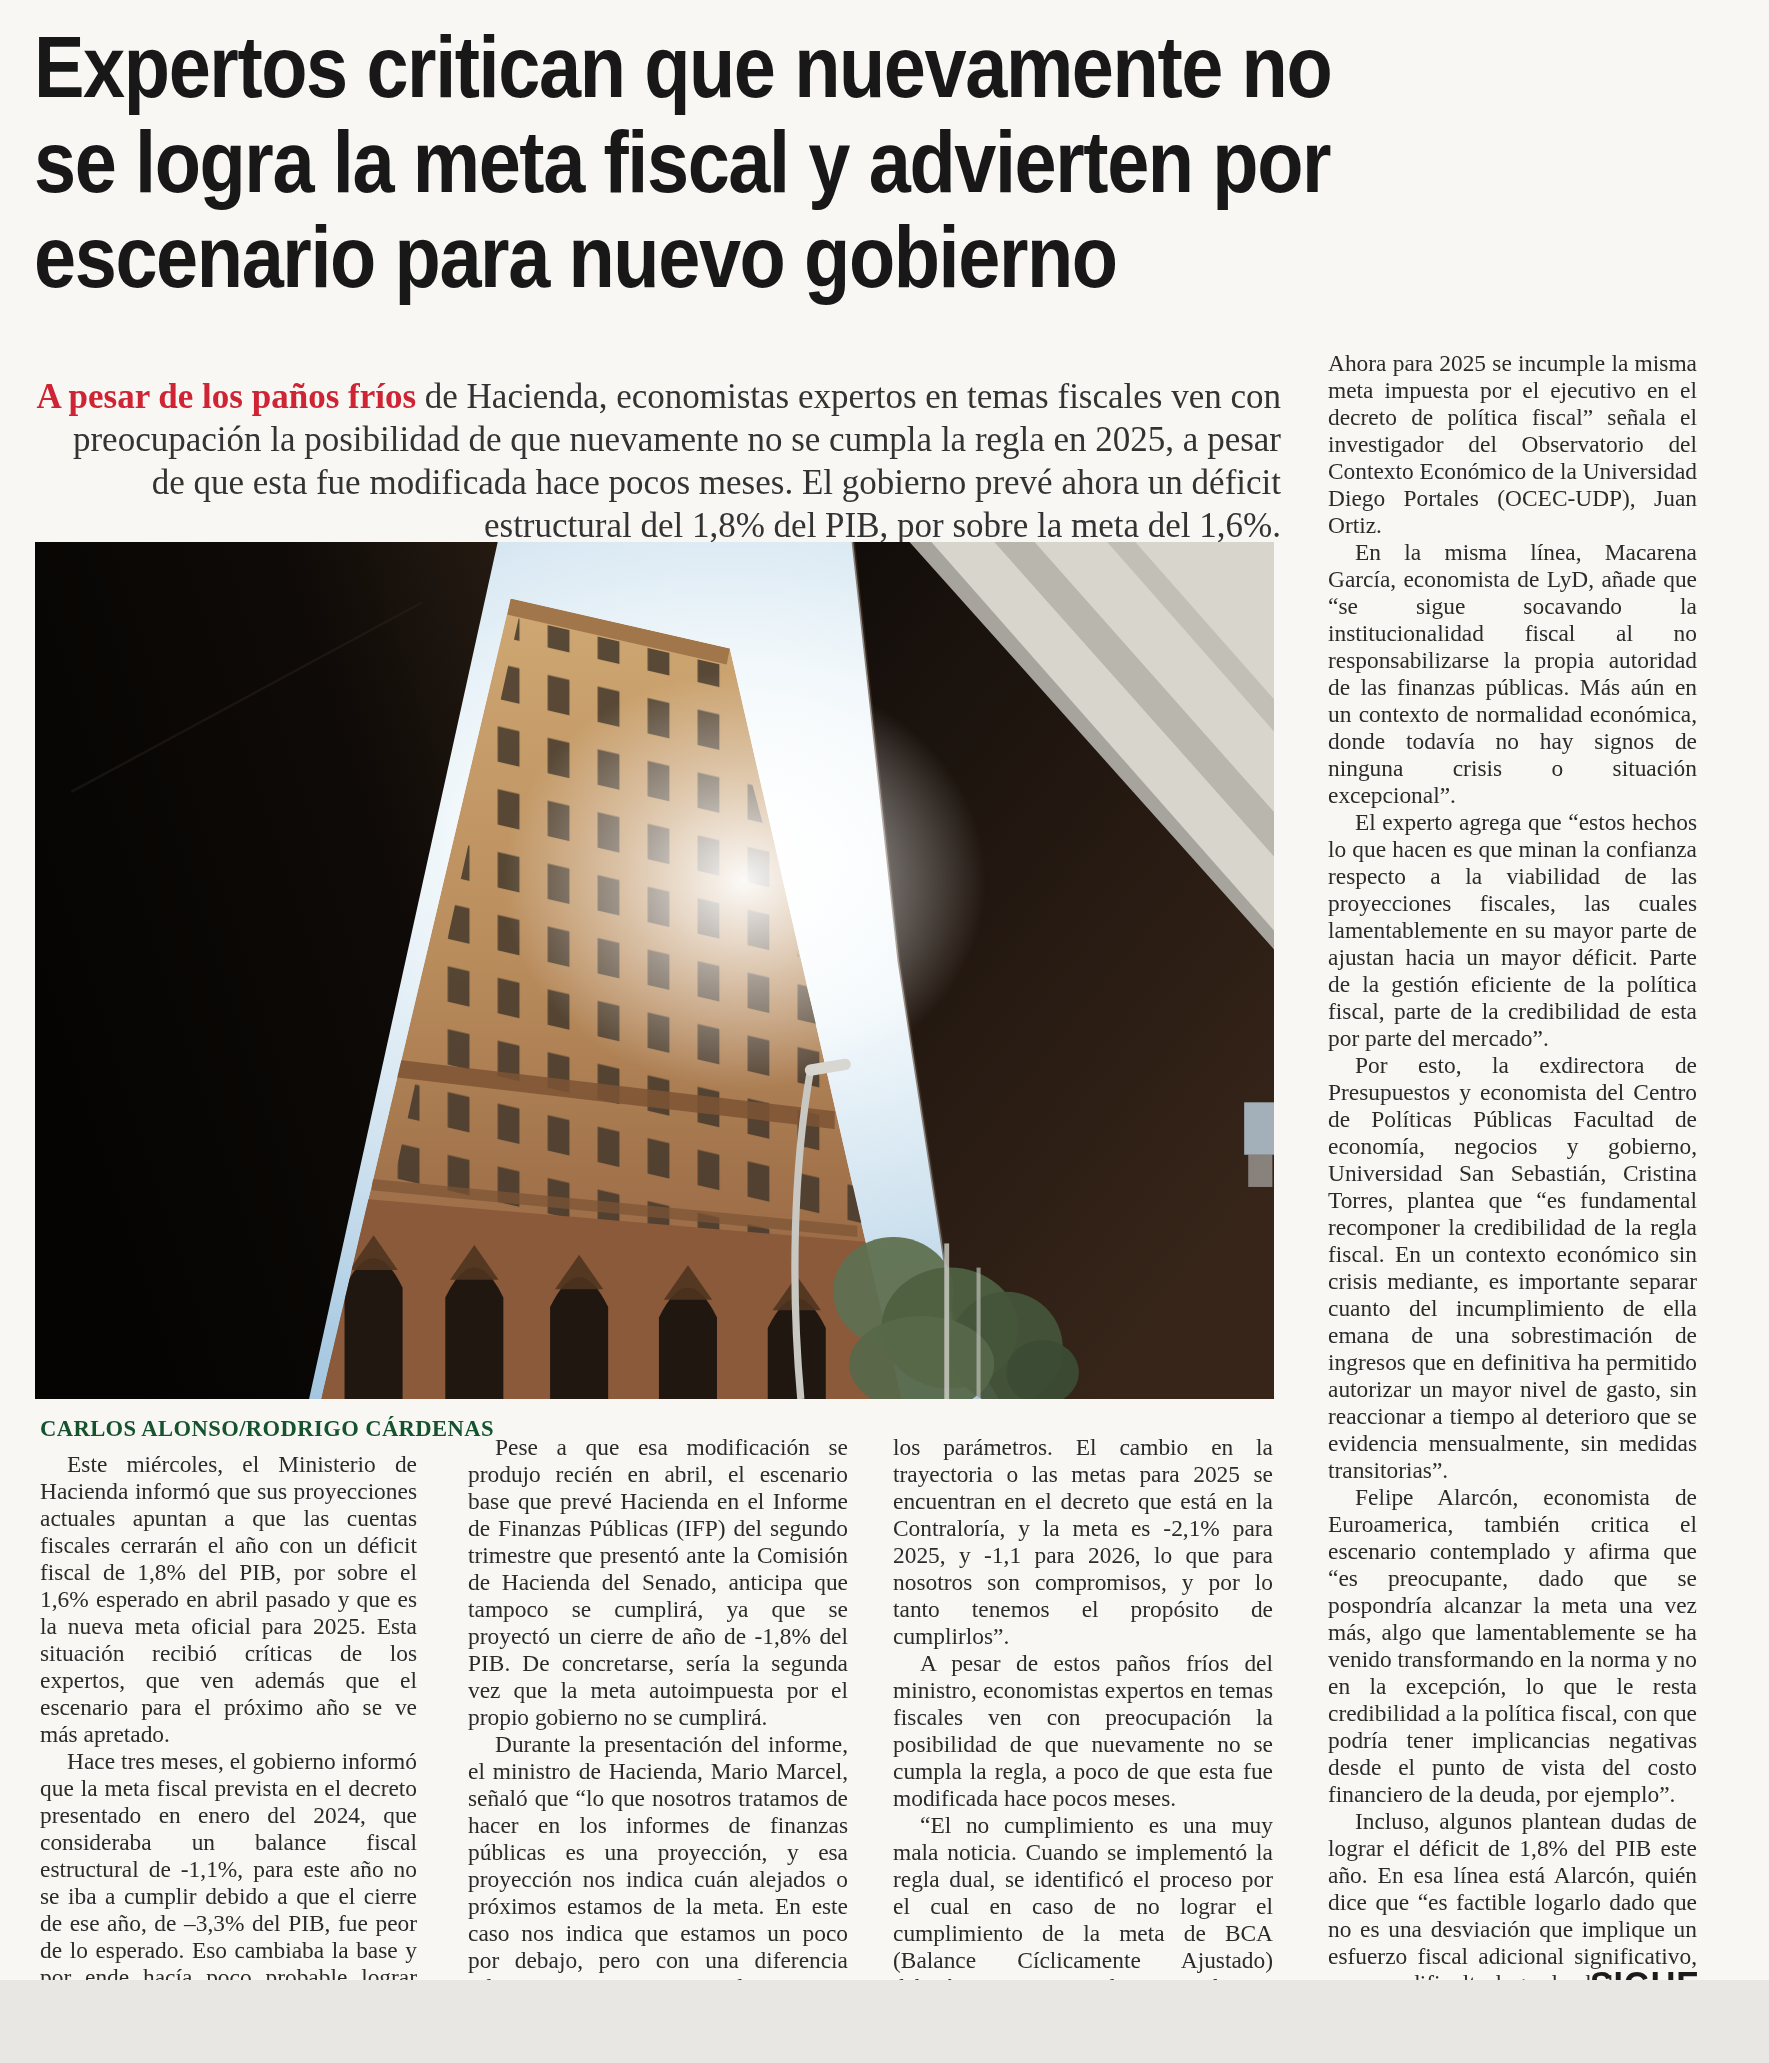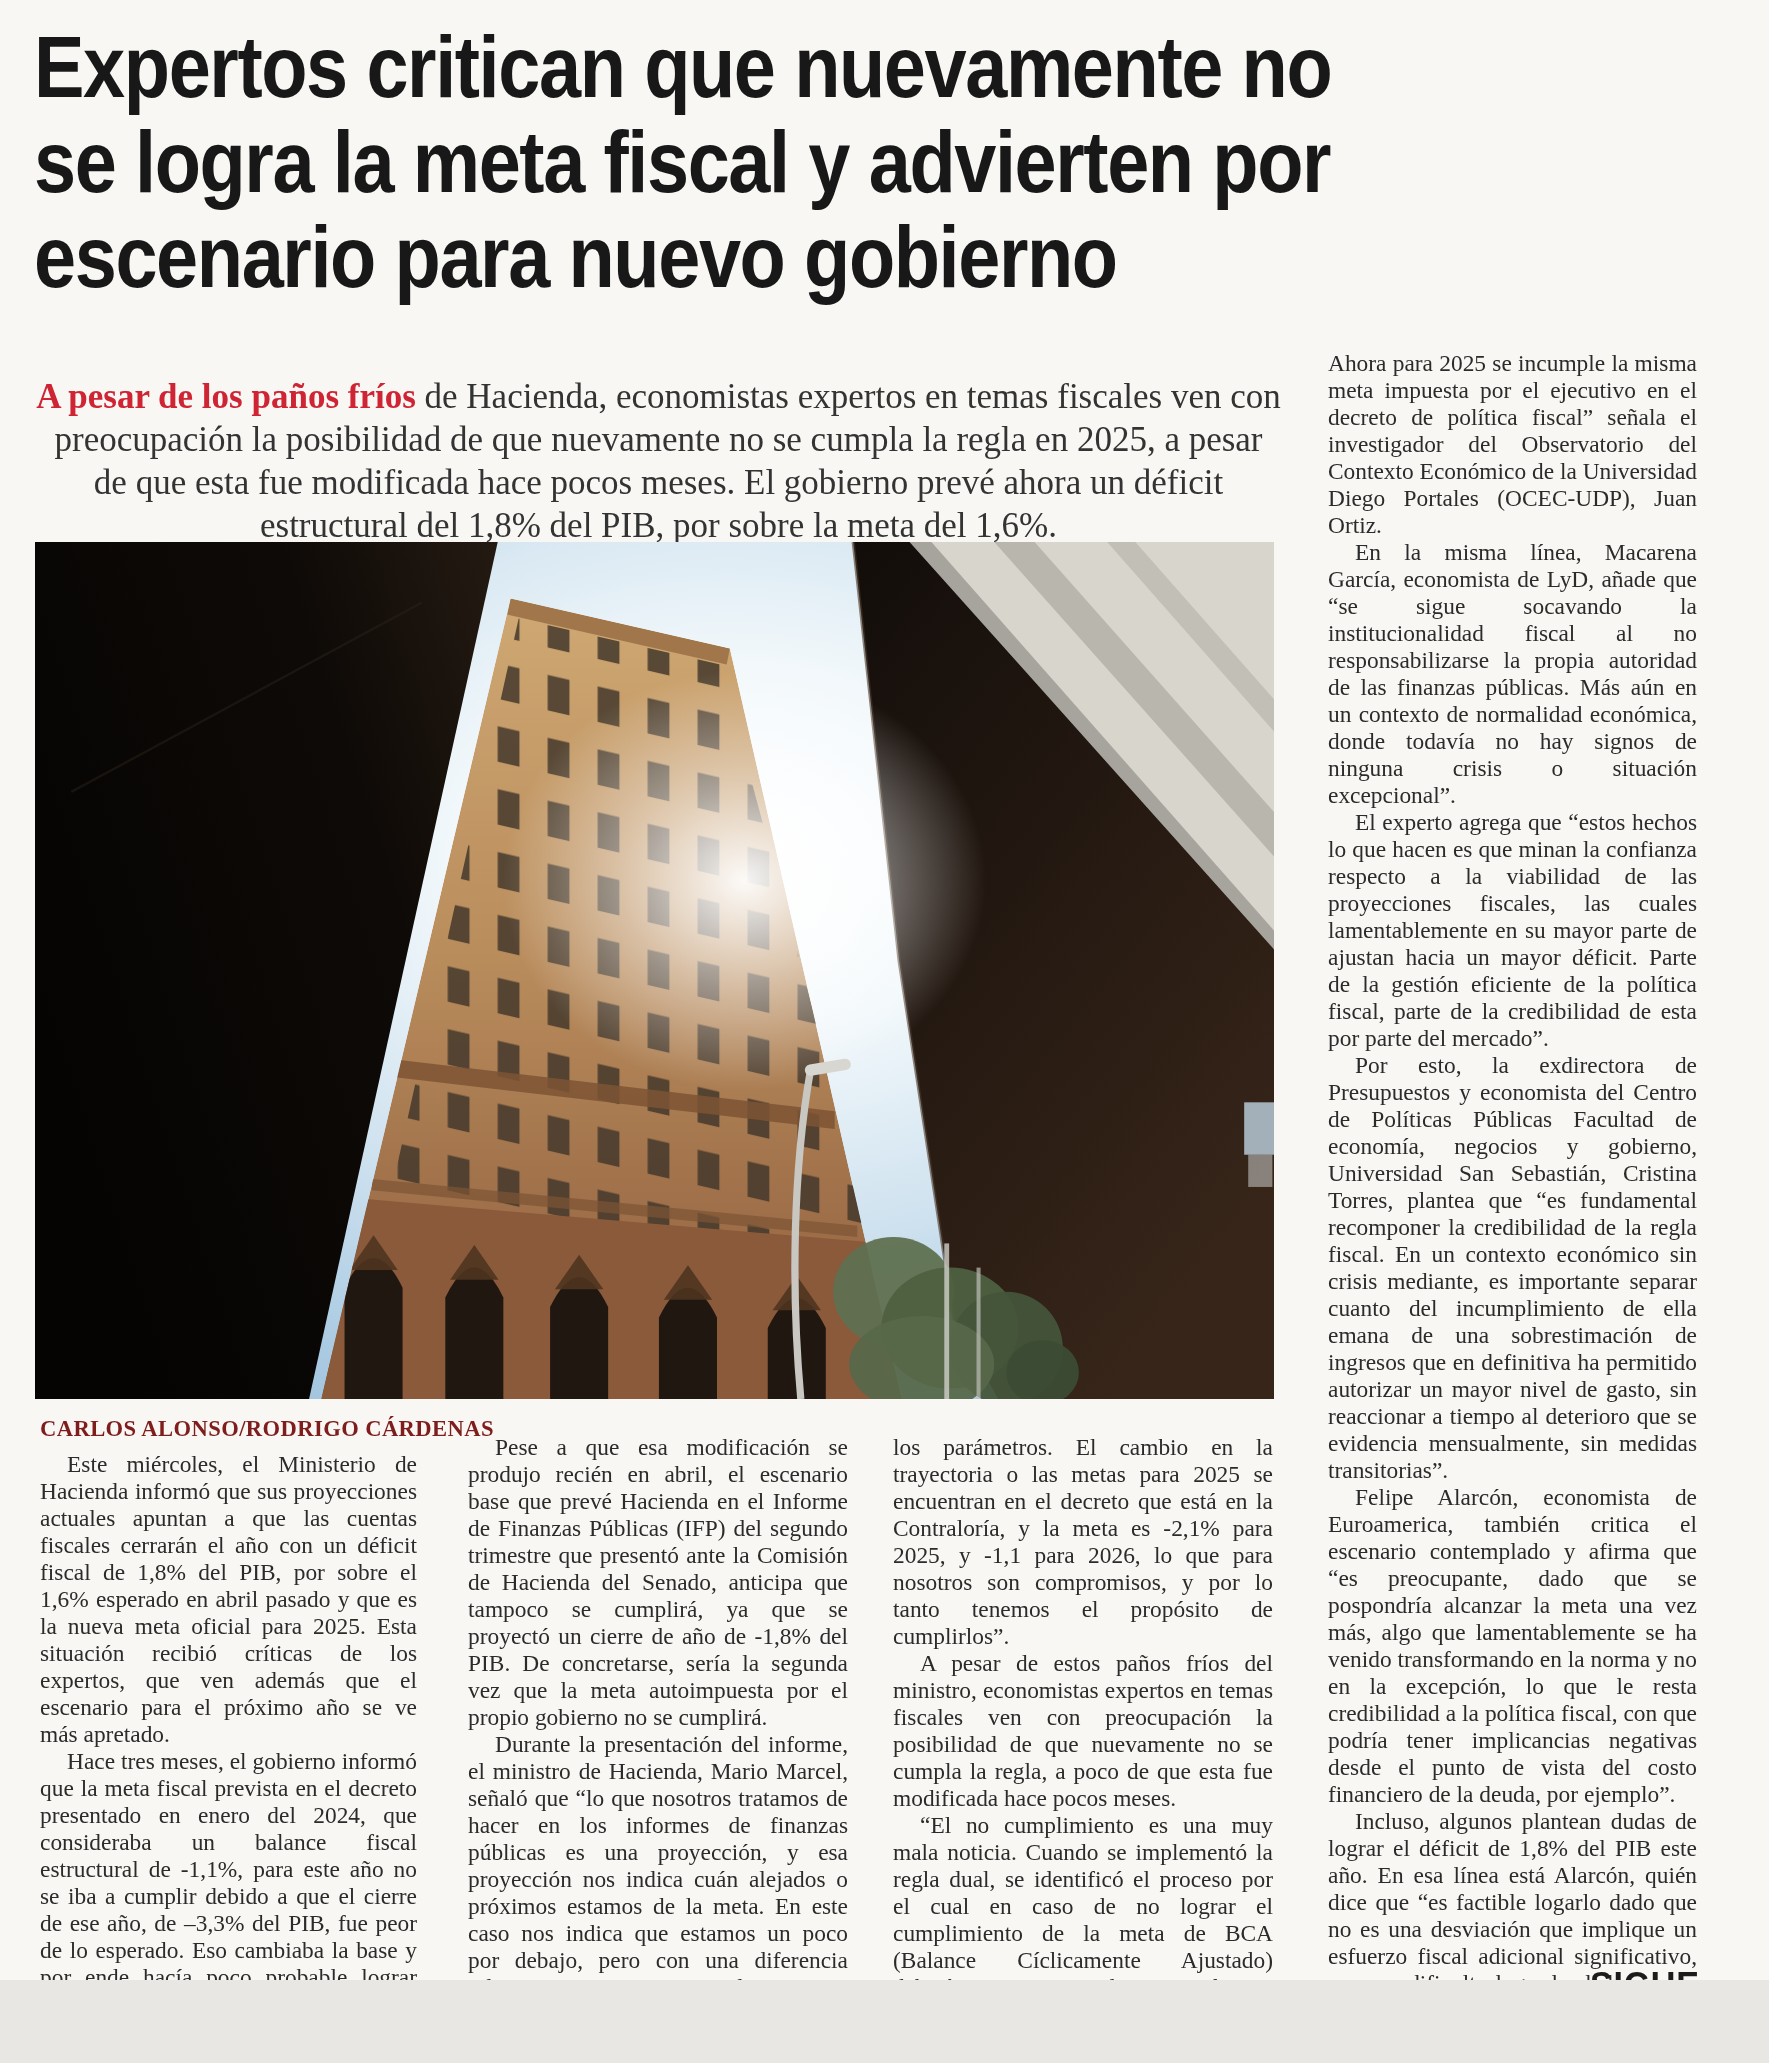--- a/index.html
+++ b/index.html
@@ -12,33 +12,33 @@
   .headline {
     position:absolute; left:34px; top:19.3px; width:1935px;
     font-family:"Liberation Sans", sans-serif; font-weight:bold;
     font-size:87px; line-height:95px; color:#181818;
     letter-spacing:-1.6px; transform:scaleX(0.87); transform-origin:0 0;
     white-space:nowrap;
   }
   
   .lead {
     position:absolute; left:36px; top:340px; width:1245px;
-    font-size:35px; line-height:43px; color:#333; text-align:center;
+    font-size:35px; line-height:43px; color:#333; text-align:right;
   }
   .lead .red { font-weight:bold; color:#cf2433; }
   
   .photo {
     position:absolute; left:35px; top:542px; width:1239px; height:857px;
     overflow:hidden; background:#9cc0db;
   }
   .photo svg { display:block; width:100%; height:100%; }
   
   .byline {
     position:absolute; left:40px; top:1416px;
-    font-weight:bold; font-size:22.6px; letter-spacing:0.4px; color:#7f1d1d;
+    font-weight:bold; font-size:22.6px; letter-spacing:0.4px; color:#14532d;
   }
   .col {
     position:absolute; font-size:23.4px; line-height:27px;
     text-align:justify; color:#2b2b2b;
   }
   .col p { margin:0; }
   .col p.ind { text-indent:27px; }
   #col1 { left:40px;   top:1451px; width:377px; }
   #col2 { left:468px;  top:1434px; width:380px; }
   #col3 { left:893px; top:1434px; width:380px; }

